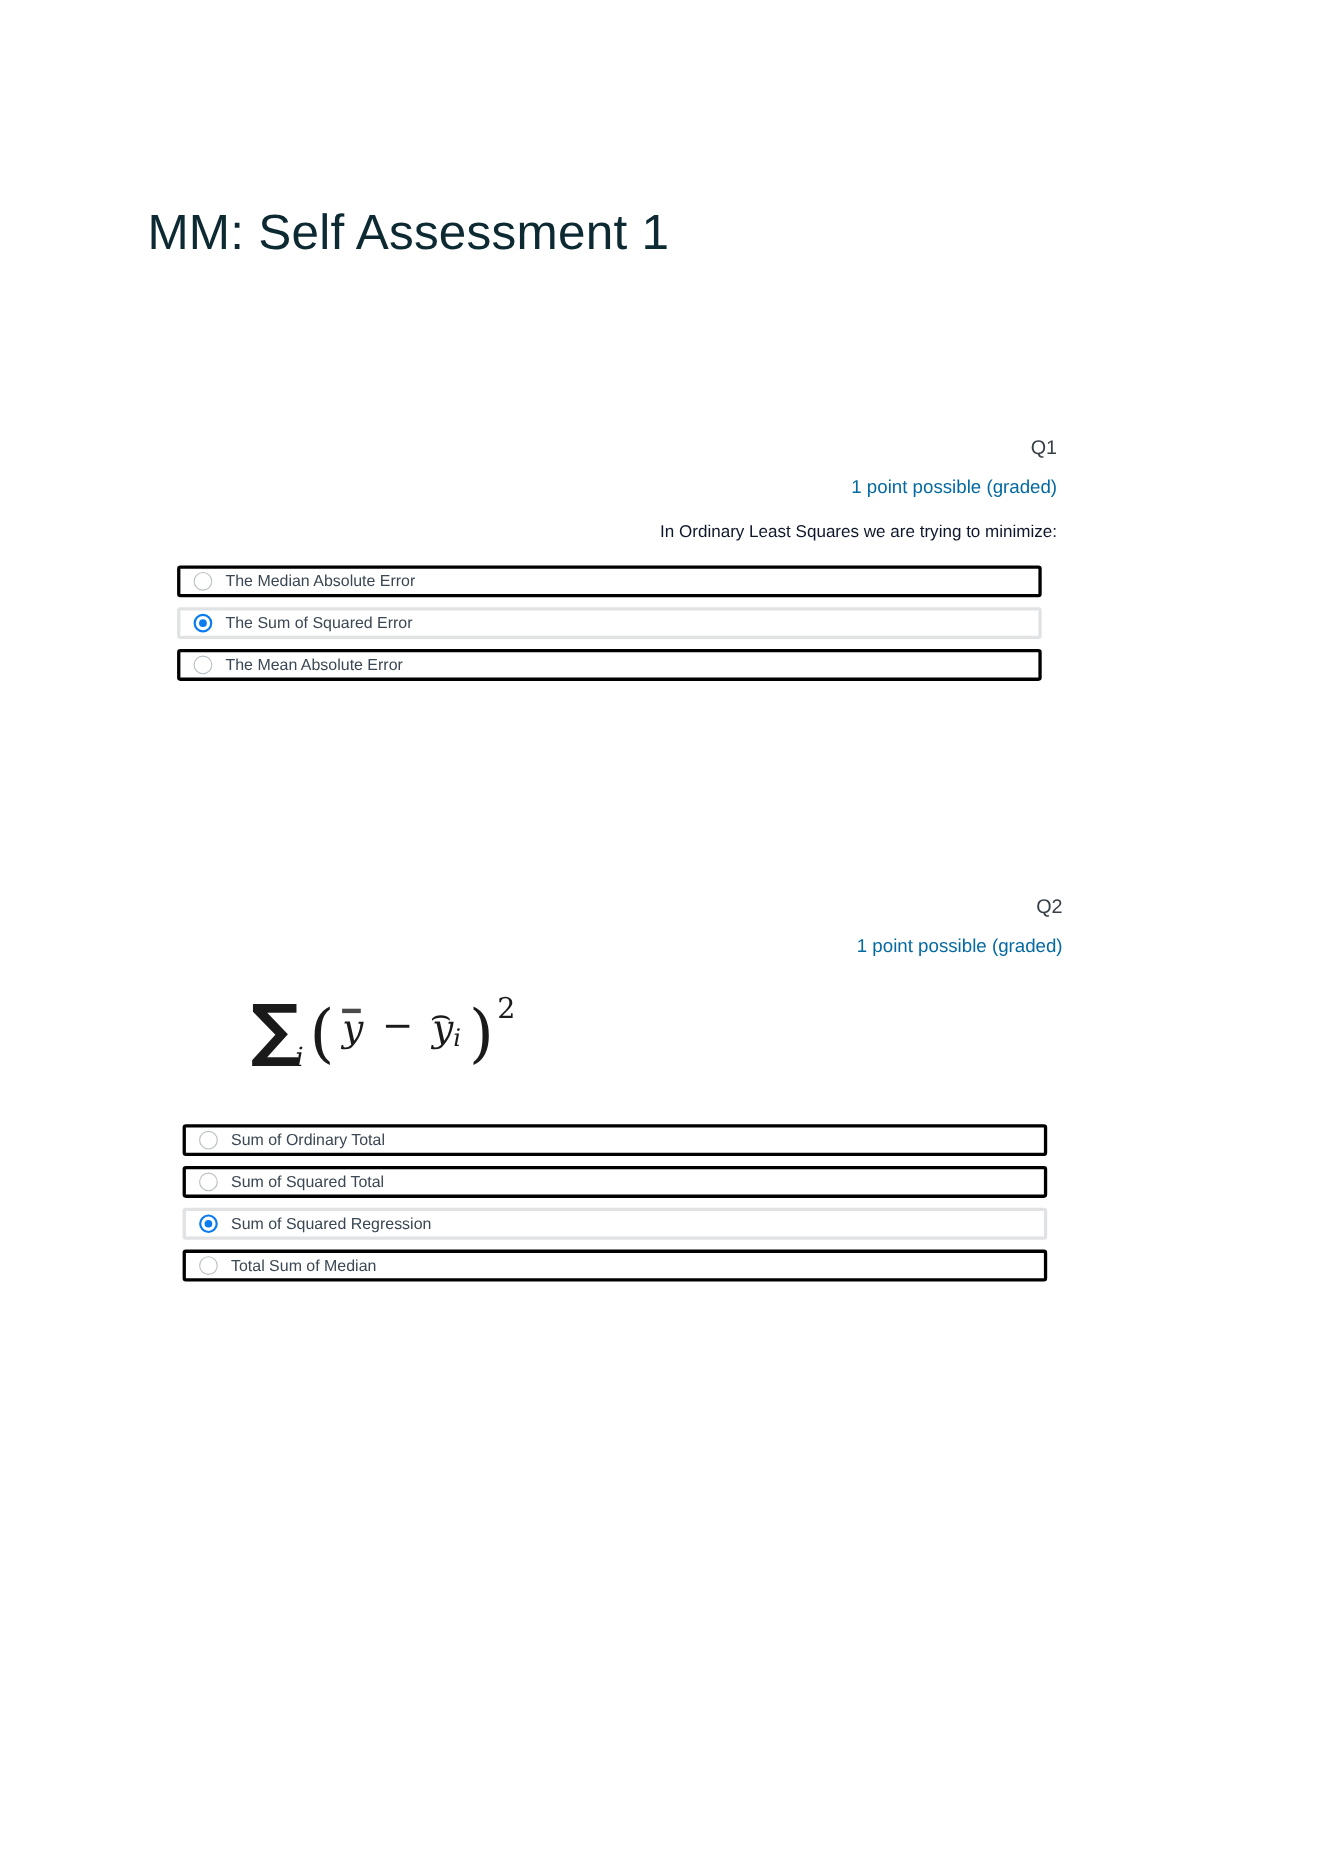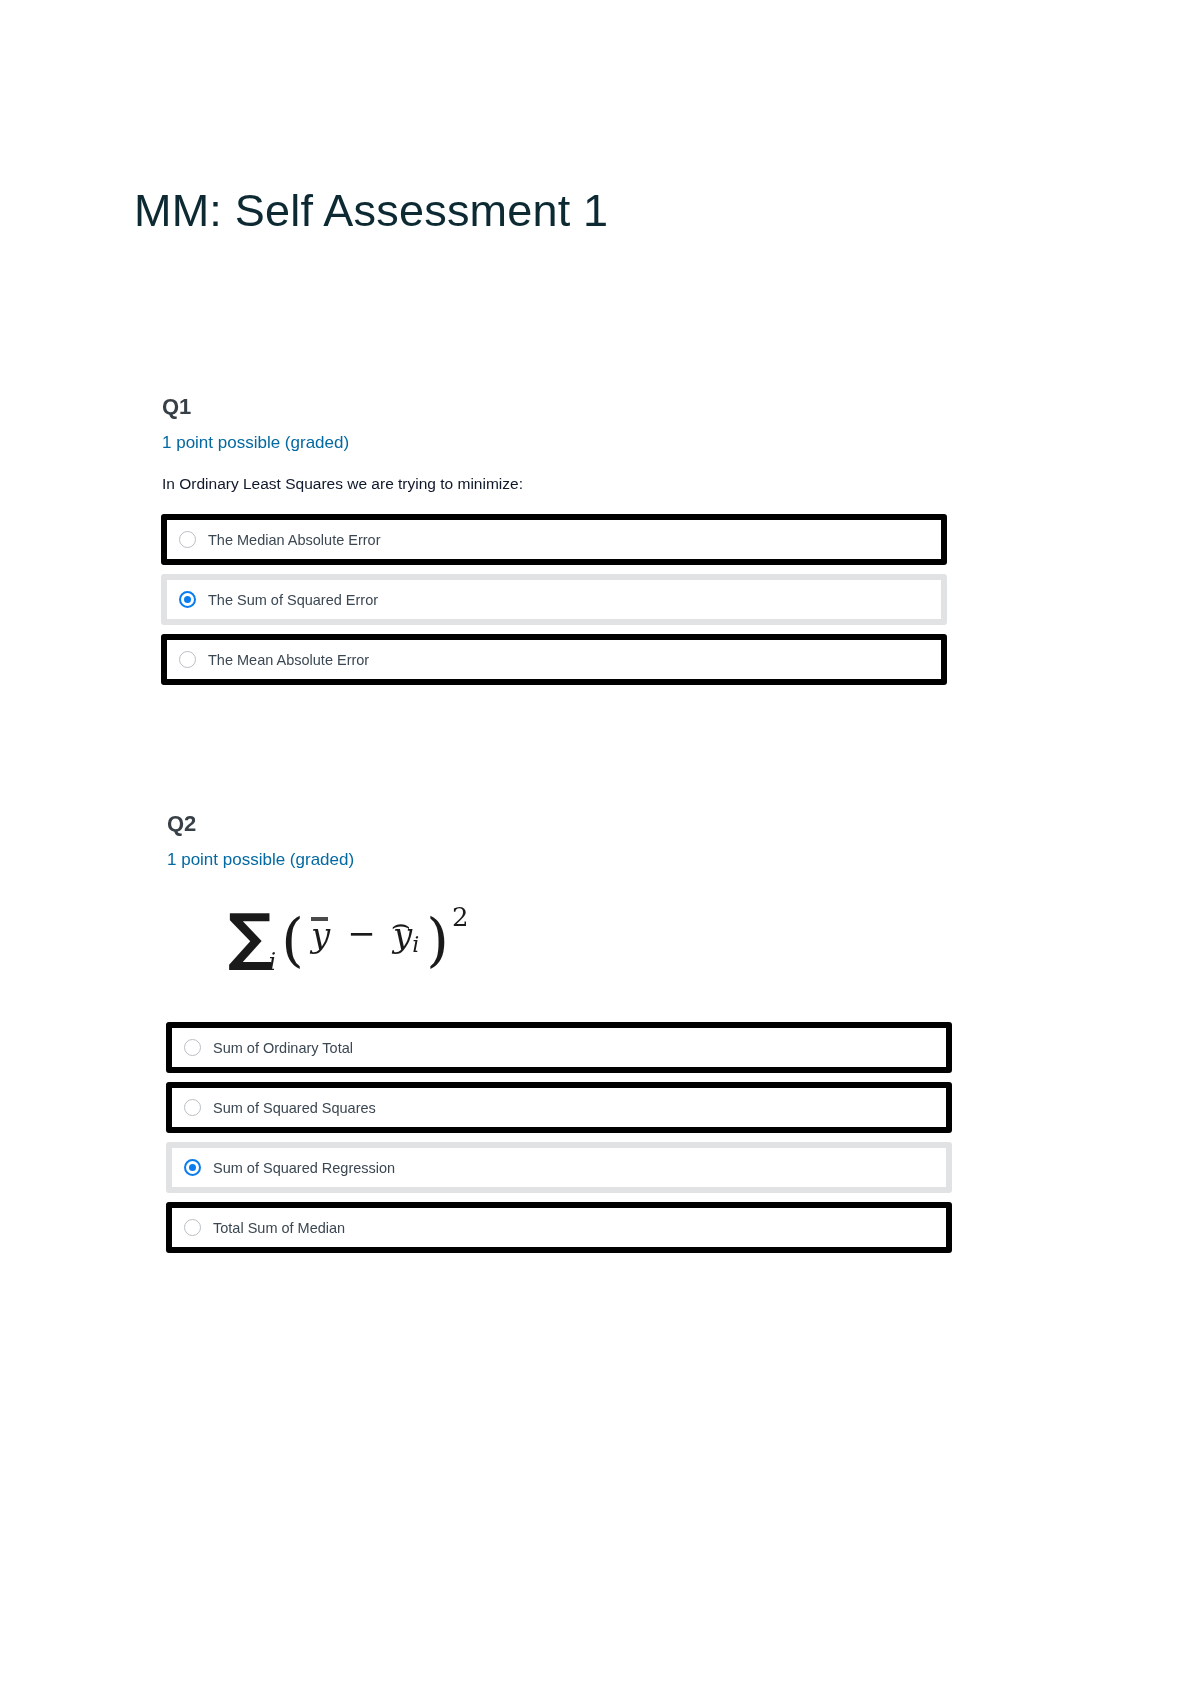--- a/index.html
+++ b/index.html
@@ -15,20 +15,21 @@
     overflow: hidden;
     position: relative;
   }
   .page {
     position: absolute;
     left: 0;
     top: 0;
     width: 1200px;
     height: 1698px;
     background: #ffffff;
+    text-align: right;
   }
 
   
   .page-title {
     position: absolute;
     left: 134px;
     top: 152px;
     font-size: 45px;
     line-height: 58px;
     font-weight: 400;
@@ -39,23 +40,23 @@
 
   
   .question {
     position: absolute;
     width: 800px;
   }
   #q1-block { left: 161px; top: 394px; }
   #q2-block { left: 166px; top: 811px; }
 
   .q-heading {
-    font-size: 22px;
+    font-size: 18px;
     line-height: 26px;
-    font-weight: 700;
+    font-weight: 400;
     color: #384047;
     margin: 0 0 14px 1px;
   }
   .q-points {
     font-size: 17px;
     line-height: 17px;
     color: #0369a1;
     margin: 0 0 22px 1px;
   }
   .q-prompt {
@@ -146,22 +147,22 @@
     margin-left: 3px;
   }
 
   
   .options {
     position: relative;
   }
   .option {
     box-sizing: border-box;
     width: 786px;
-    height: 51px;
-    border: 6px solid #000000;
+    height: 29px;
+    border: 3px solid #000000;
     border-radius: 3px;
     background: #ffffff;
     display: flex;
     align-items: center;
     padding-left: 12px;
     margin-bottom: 9px;
     cursor: pointer;
   }
   .option.selected {
     border-color: #e0e2e4;
@@ -244,21 +245,21 @@
       </div>
     </div>
 
     <div class="options">
       <div class="option">
         <span class="radio"></span>
         <span class="option-label">Sum of Ordinary Total</span>
       </div>
       <div class="option">
         <span class="radio"></span>
-        <span class="option-label">Sum of Squared Squares</span>
+        <span class="option-label">Sum of Squared Total</span>
       </div>
       <div class="option selected">
         <span class="radio"></span>
         <span class="option-label">Sum of Squared Regression</span>
       </div>
       <div class="option">
         <span class="radio"></span>
         <span class="option-label">Total Sum of Median</span>
       </div>
     </div>

